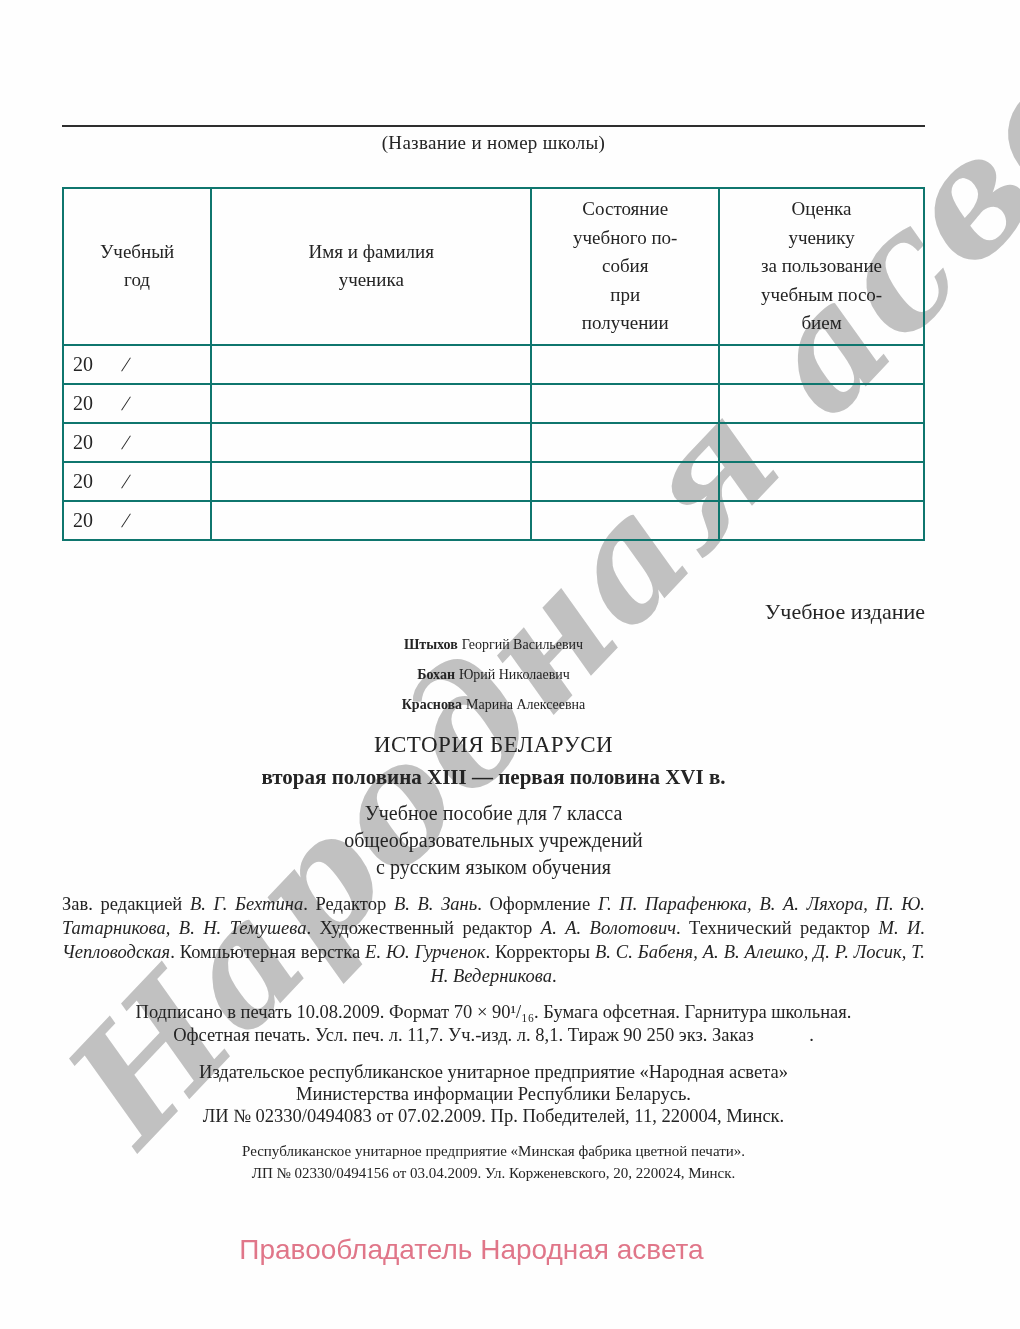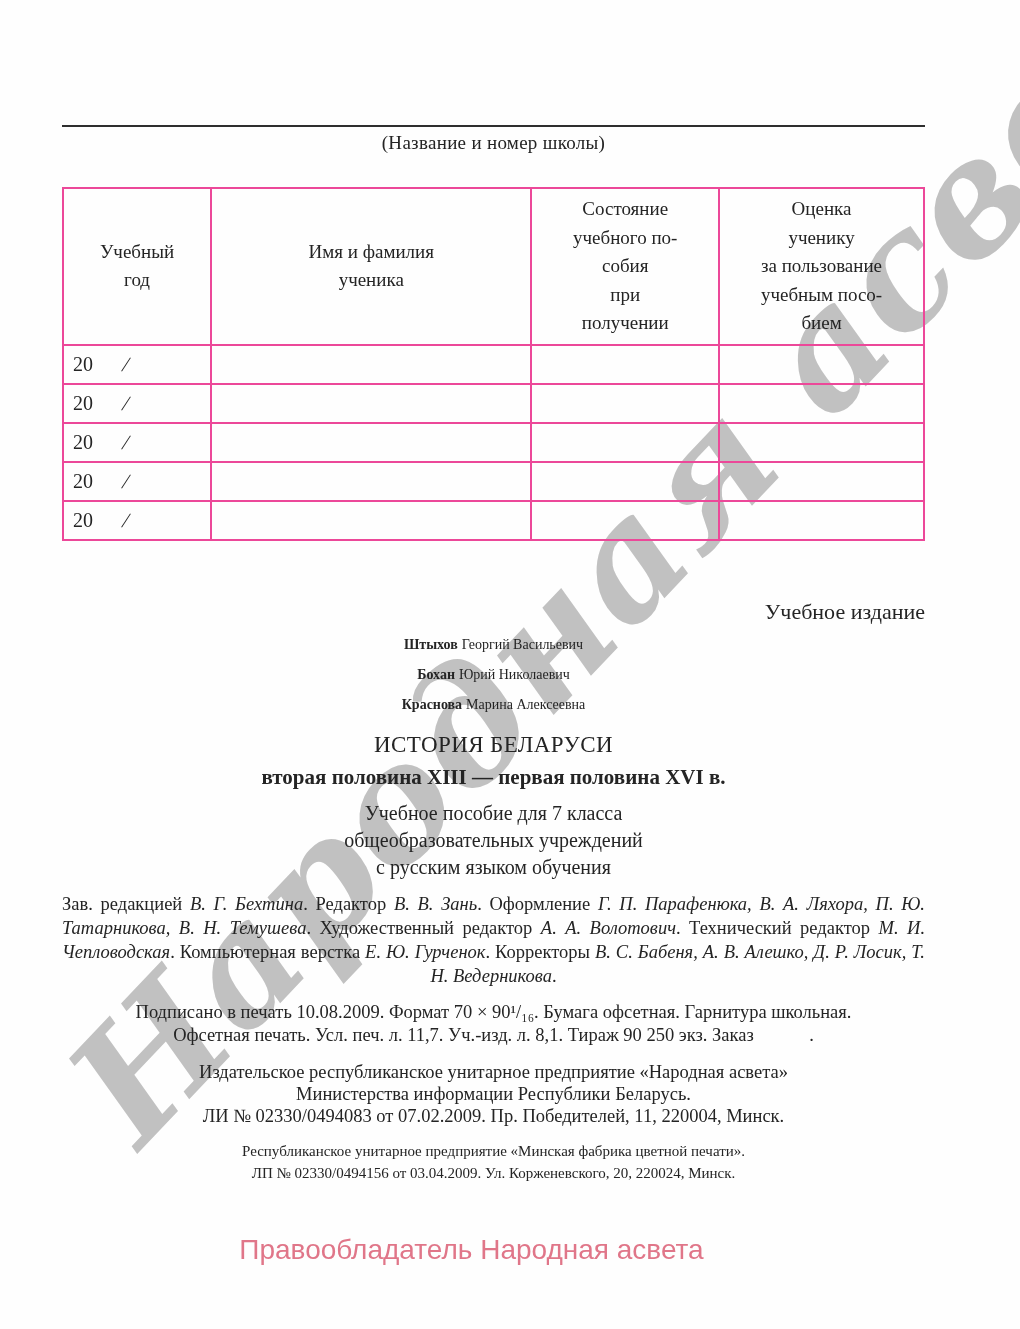--- a/index.html
+++ b/index.html
@@ -39,21 +39,21 @@
   .school-line{height:19px;border-bottom:2px solid #2e2e2e;}
   .school-caption{margin-top:5px;text-align:center;font-size:19px;letter-spacing:.3px;}
   
   .record-table{
     width:100%;
     margin-top:33px;
     border-collapse:collapse;
     table-layout:fixed;
   }
   .record-table th,.record-table td{
-    border:2px solid #ec4899;
+    border:2px solid #0f766e;
     vertical-align:middle;
   }
   .record-table th{
     font-weight:normal;
     font-size:19px;
     line-height:1.5;
     white-space:pre-line;
     text-align:center;
     padding:6px 4px;
     height:142px;

